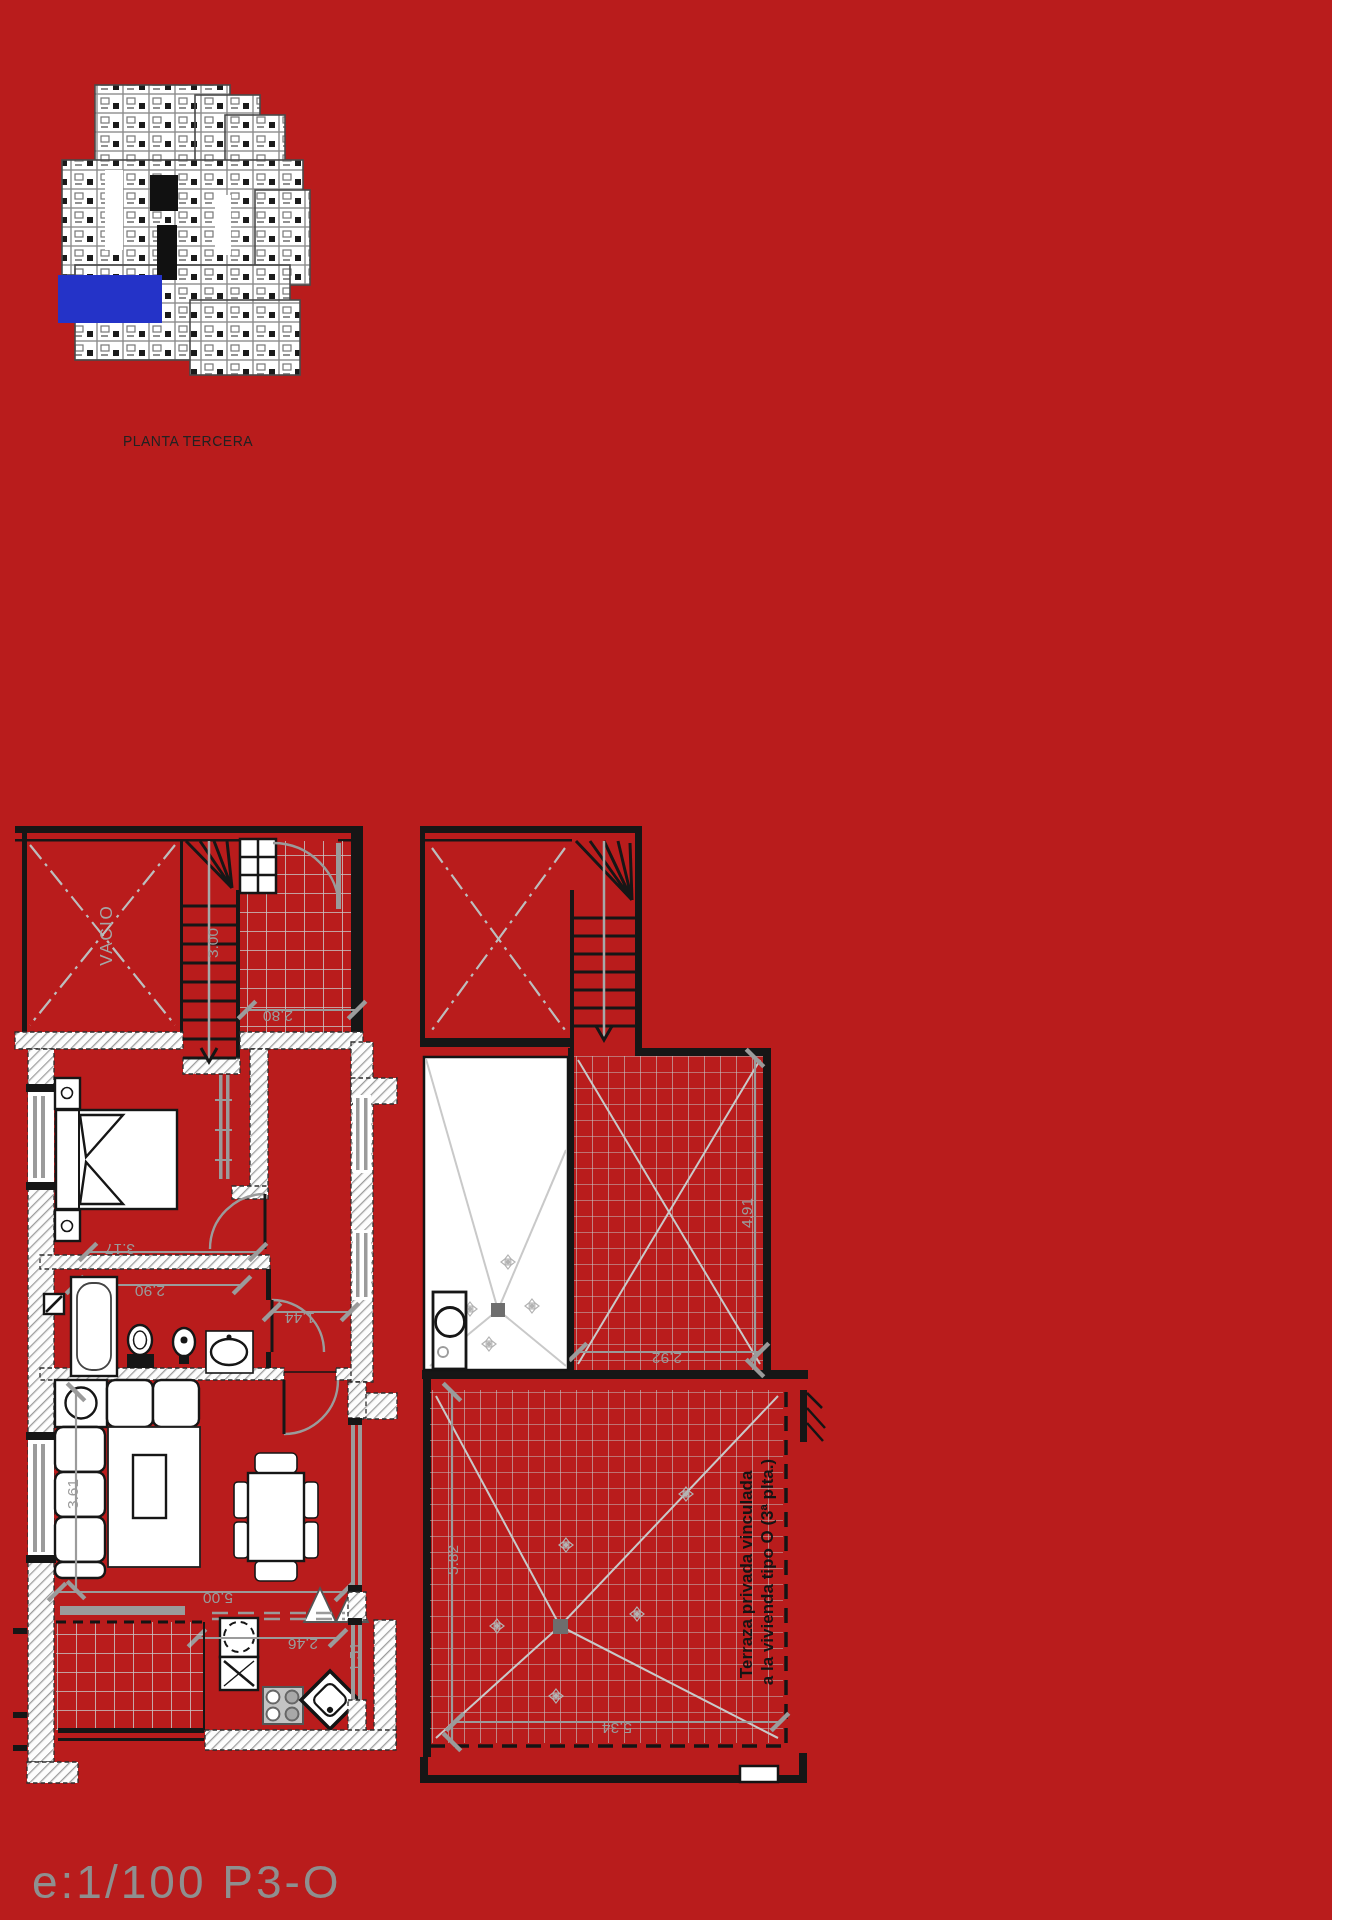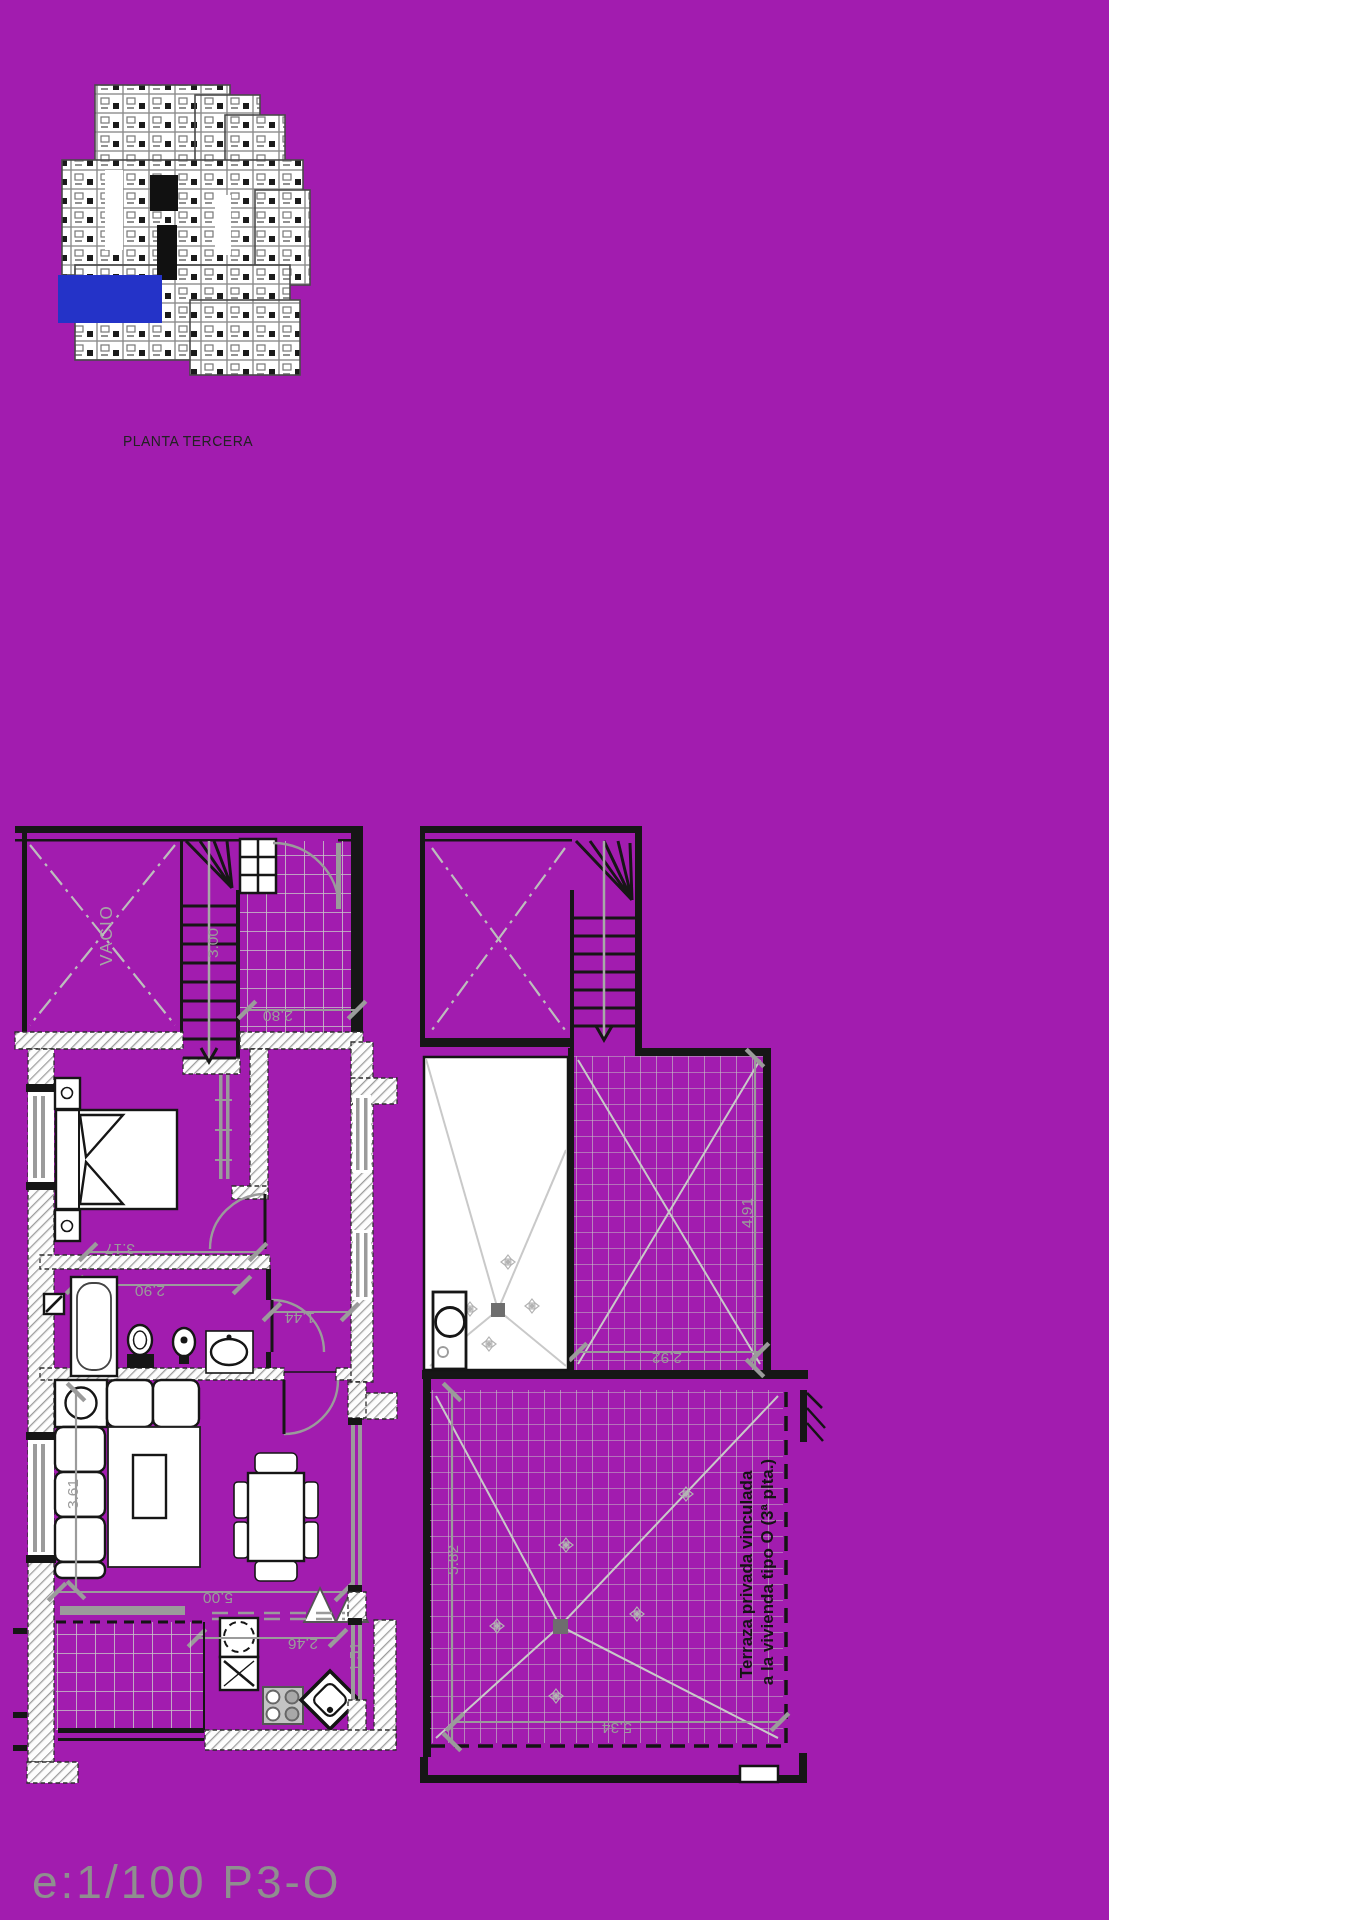--- a/index.html
+++ b/index.html
@@ -1,17 +1,17 @@
 <!DOCTYPE html>
 <html><head>
 <meta charset="utf-8">
 <style>
   html,body{margin:0;padding:0;background:#ffffff;}
-  .stage{position:relative;width:1078px;height:1920px;background:#a21caf;overflow:hidden;
-         font-family:"Liberation Sans",sans-serif;padding-left:31px;}
+  .stage{position:relative;width:1332px;height:1920px;background:#b91c1c;overflow:hidden;
+         font-family:"Liberation Sans",sans-serif;}
   svg{position:absolute;left:0;top:0;}
   .wall{fill:#161616;}
   .hwall{fill:url(#hatch);stroke:#2e2e2e;stroke-width:1.3;stroke-dasharray:4.5 3;}
   .furn{fill:#fff;stroke:#161616;stroke-width:2.4;}
   .furnthin{fill:#fff;stroke:#161616;stroke-width:1.6;}
   .stepline{stroke:#161616;stroke-width:3;fill:none;}
   .dashdot{stroke:#bdbdbd;stroke-width:2.2;fill:none;stroke-dasharray:18 6 3 6;}
   .ray{stroke:#c9c9c9;stroke-width:2;fill:none;}
   .arc{stroke:#9b9b9b;stroke-width:2.4;fill:none;}
   .graybar{fill:#9b9b9b;}

